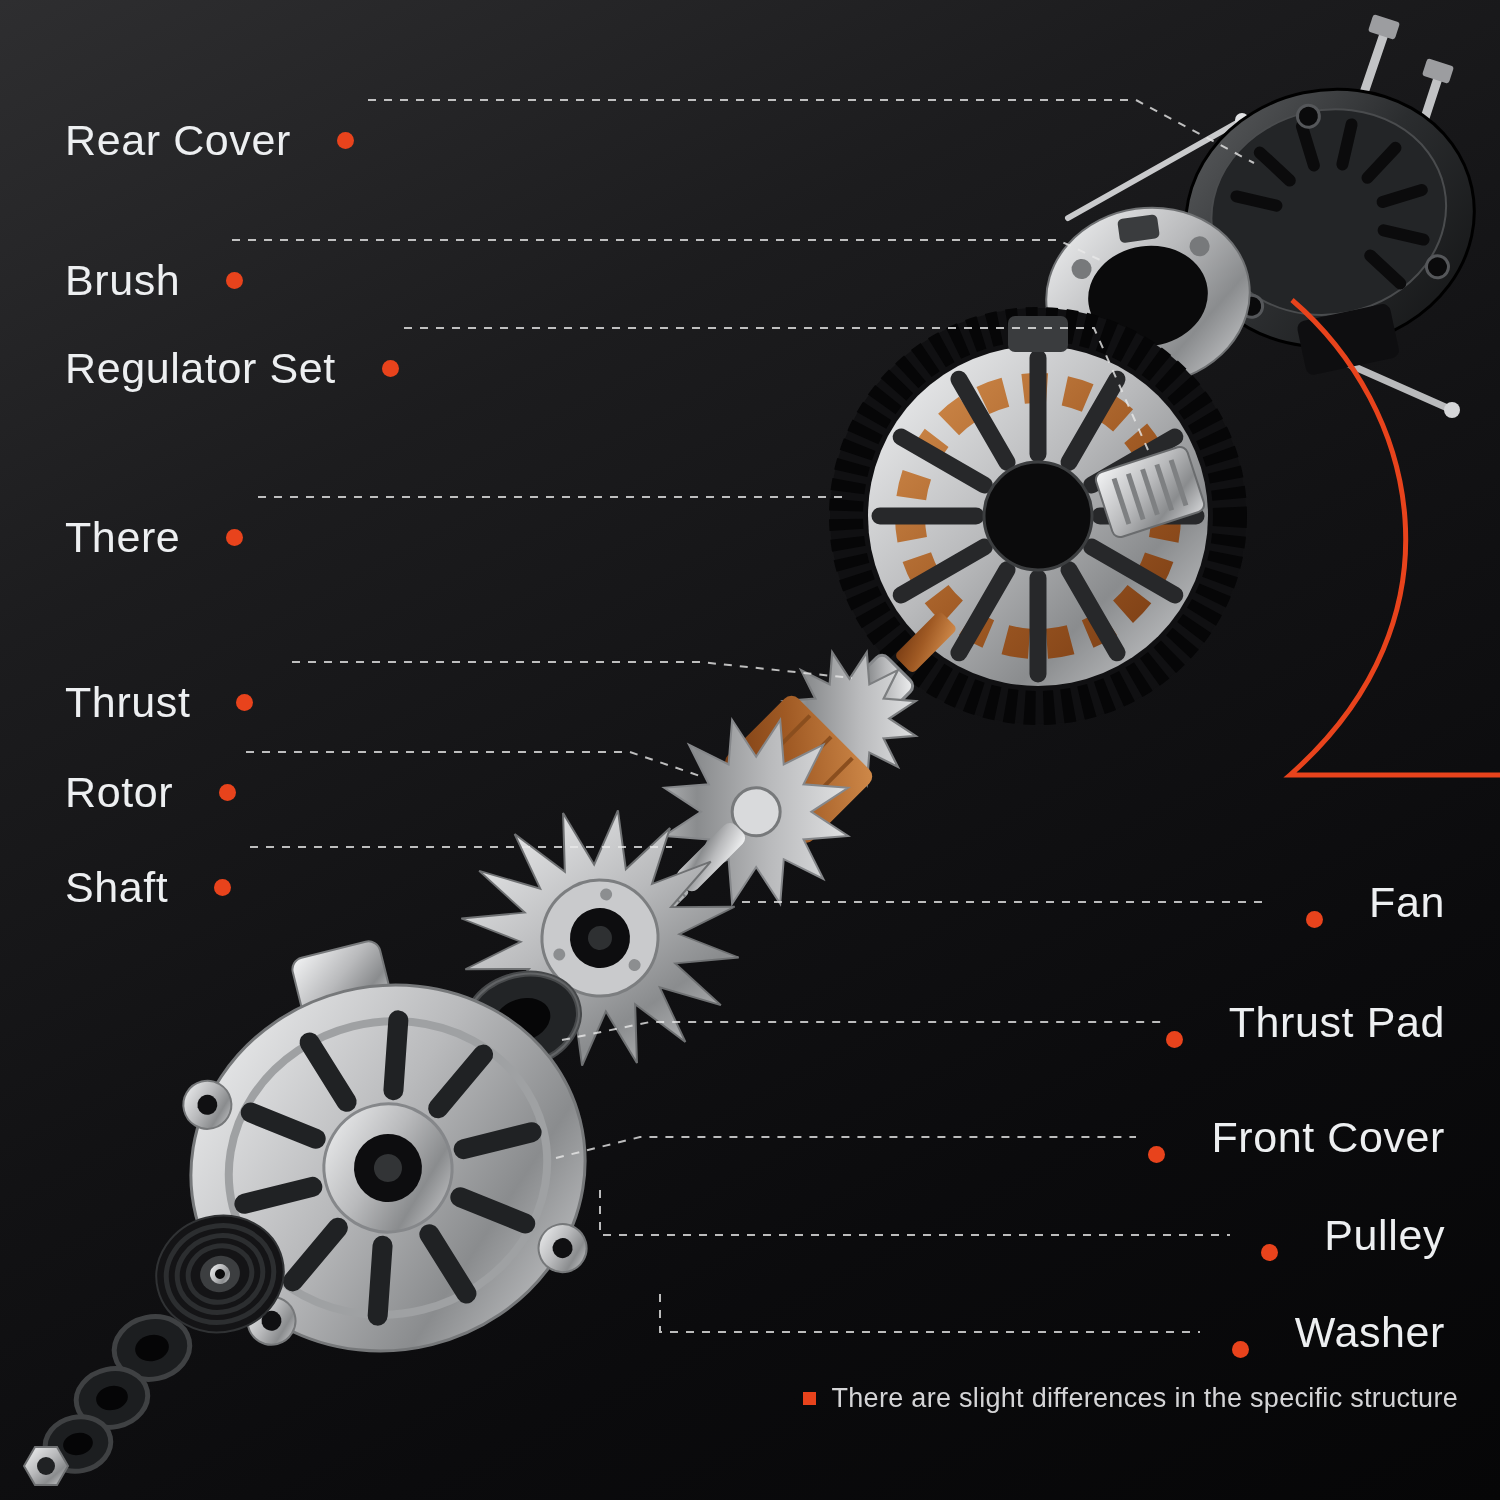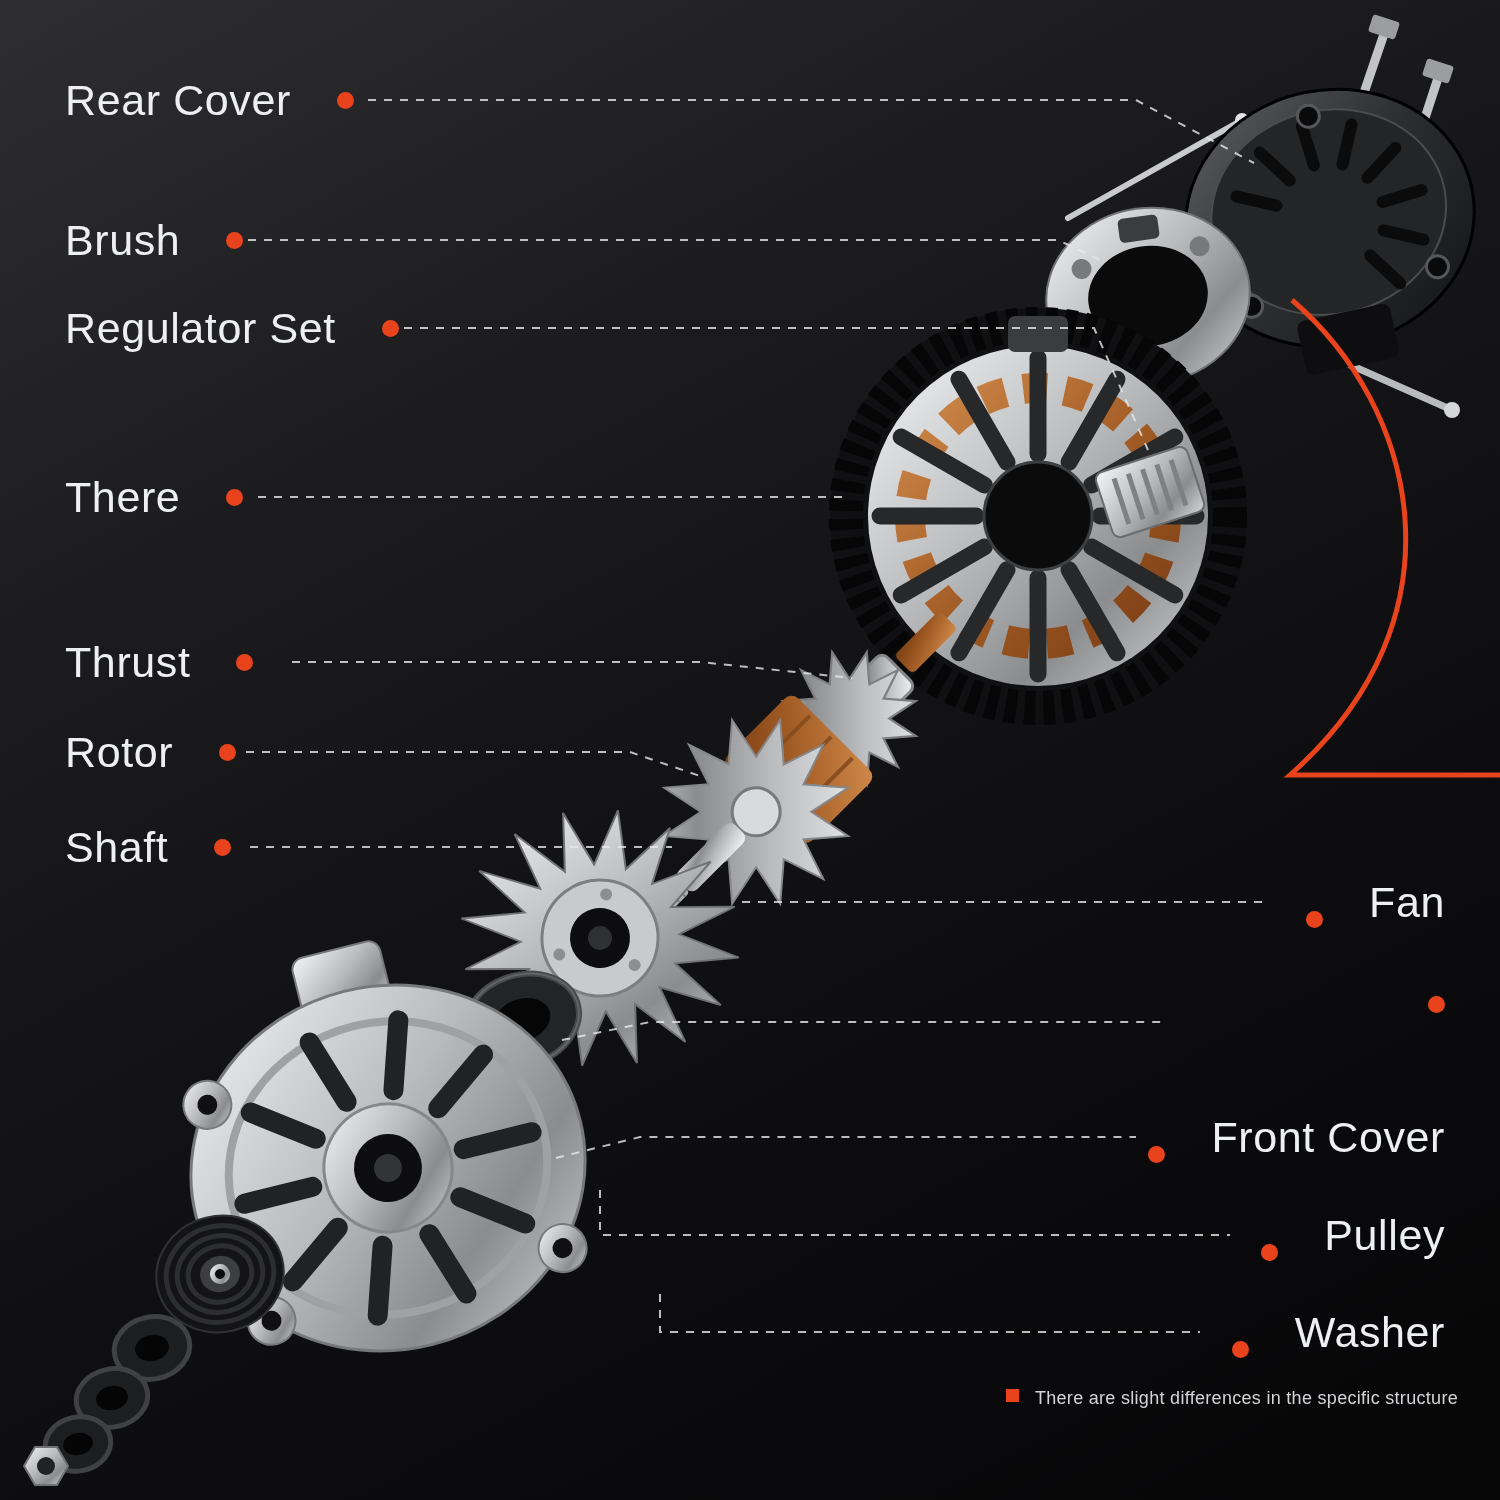--- a/index.html
+++ b/index.html
@@ -15,26 +15,26 @@
     width:1500px;height:1500px;position:relative;overflow:hidden;
     background:linear-gradient(152deg, var(--background_top) 0%, #1c1c1e 28%, #121214 52%, #0b0b0d 74%, var(--background_bottom) 100%);
     font-family:"Liberation Sans", sans-serif;
   }
   svg.scene{position:absolute;inset:0;}
   .label{
     position:absolute;display:flex;align-items:center;gap:46px;
     color:var(--text);font-size:43px;font-weight:400;letter-spacing:.6px;
     line-height:52px;white-space:nowrap;
   }
-  .label.left{left:65px;}
+  .label.left{left:65px;margin-top:40px;}
   .label.right{right:55px;align-items:flex-end;}
   .dot{width:17px;height:17px;border-radius:50%;background:var(--accent);flex:none;}
   .disclaimer{
     position:absolute;right:42px;top:1376px;text-align:right;
-    color:var(--muted_text);font-size:18px;line-height:45px;letter-spacing:.3px;
+    color:var(--muted_text);font-size:27px;line-height:45px;letter-spacing:.3px;
   }
   .disc-bullet{
     display:inline-block;width:13px;height:13px;background:var(--accent);
     margin-right:16px;position:relative;top:-2px;
   }
 </style>
 </head>
 <body>
 
 <svg class="scene" width="1500" height="1500" viewBox="0 0 1500 1500">
@@ -270,20 +270,21 @@
   <span>Shaft</span>
   <span class="dot"></span>
 </div>
 
 <div class="label right" style="top:876px">
   <span class="dot"></span>
   <span>Fan</span>
 </div>
 <div class="label right" style="top:996px">
   <span class="dot"></span>
+  <span>Thrust Pad</span>
 </div>
 <div class="label right" style="top:1111px">
   <span class="dot"></span>
   <span>Front Cover</span>
 </div>
 <div class="label right" style="top:1209px">
   <span class="dot"></span>
   <span>Pulley</span>
 </div>
 <div class="label right" style="top:1306px">

